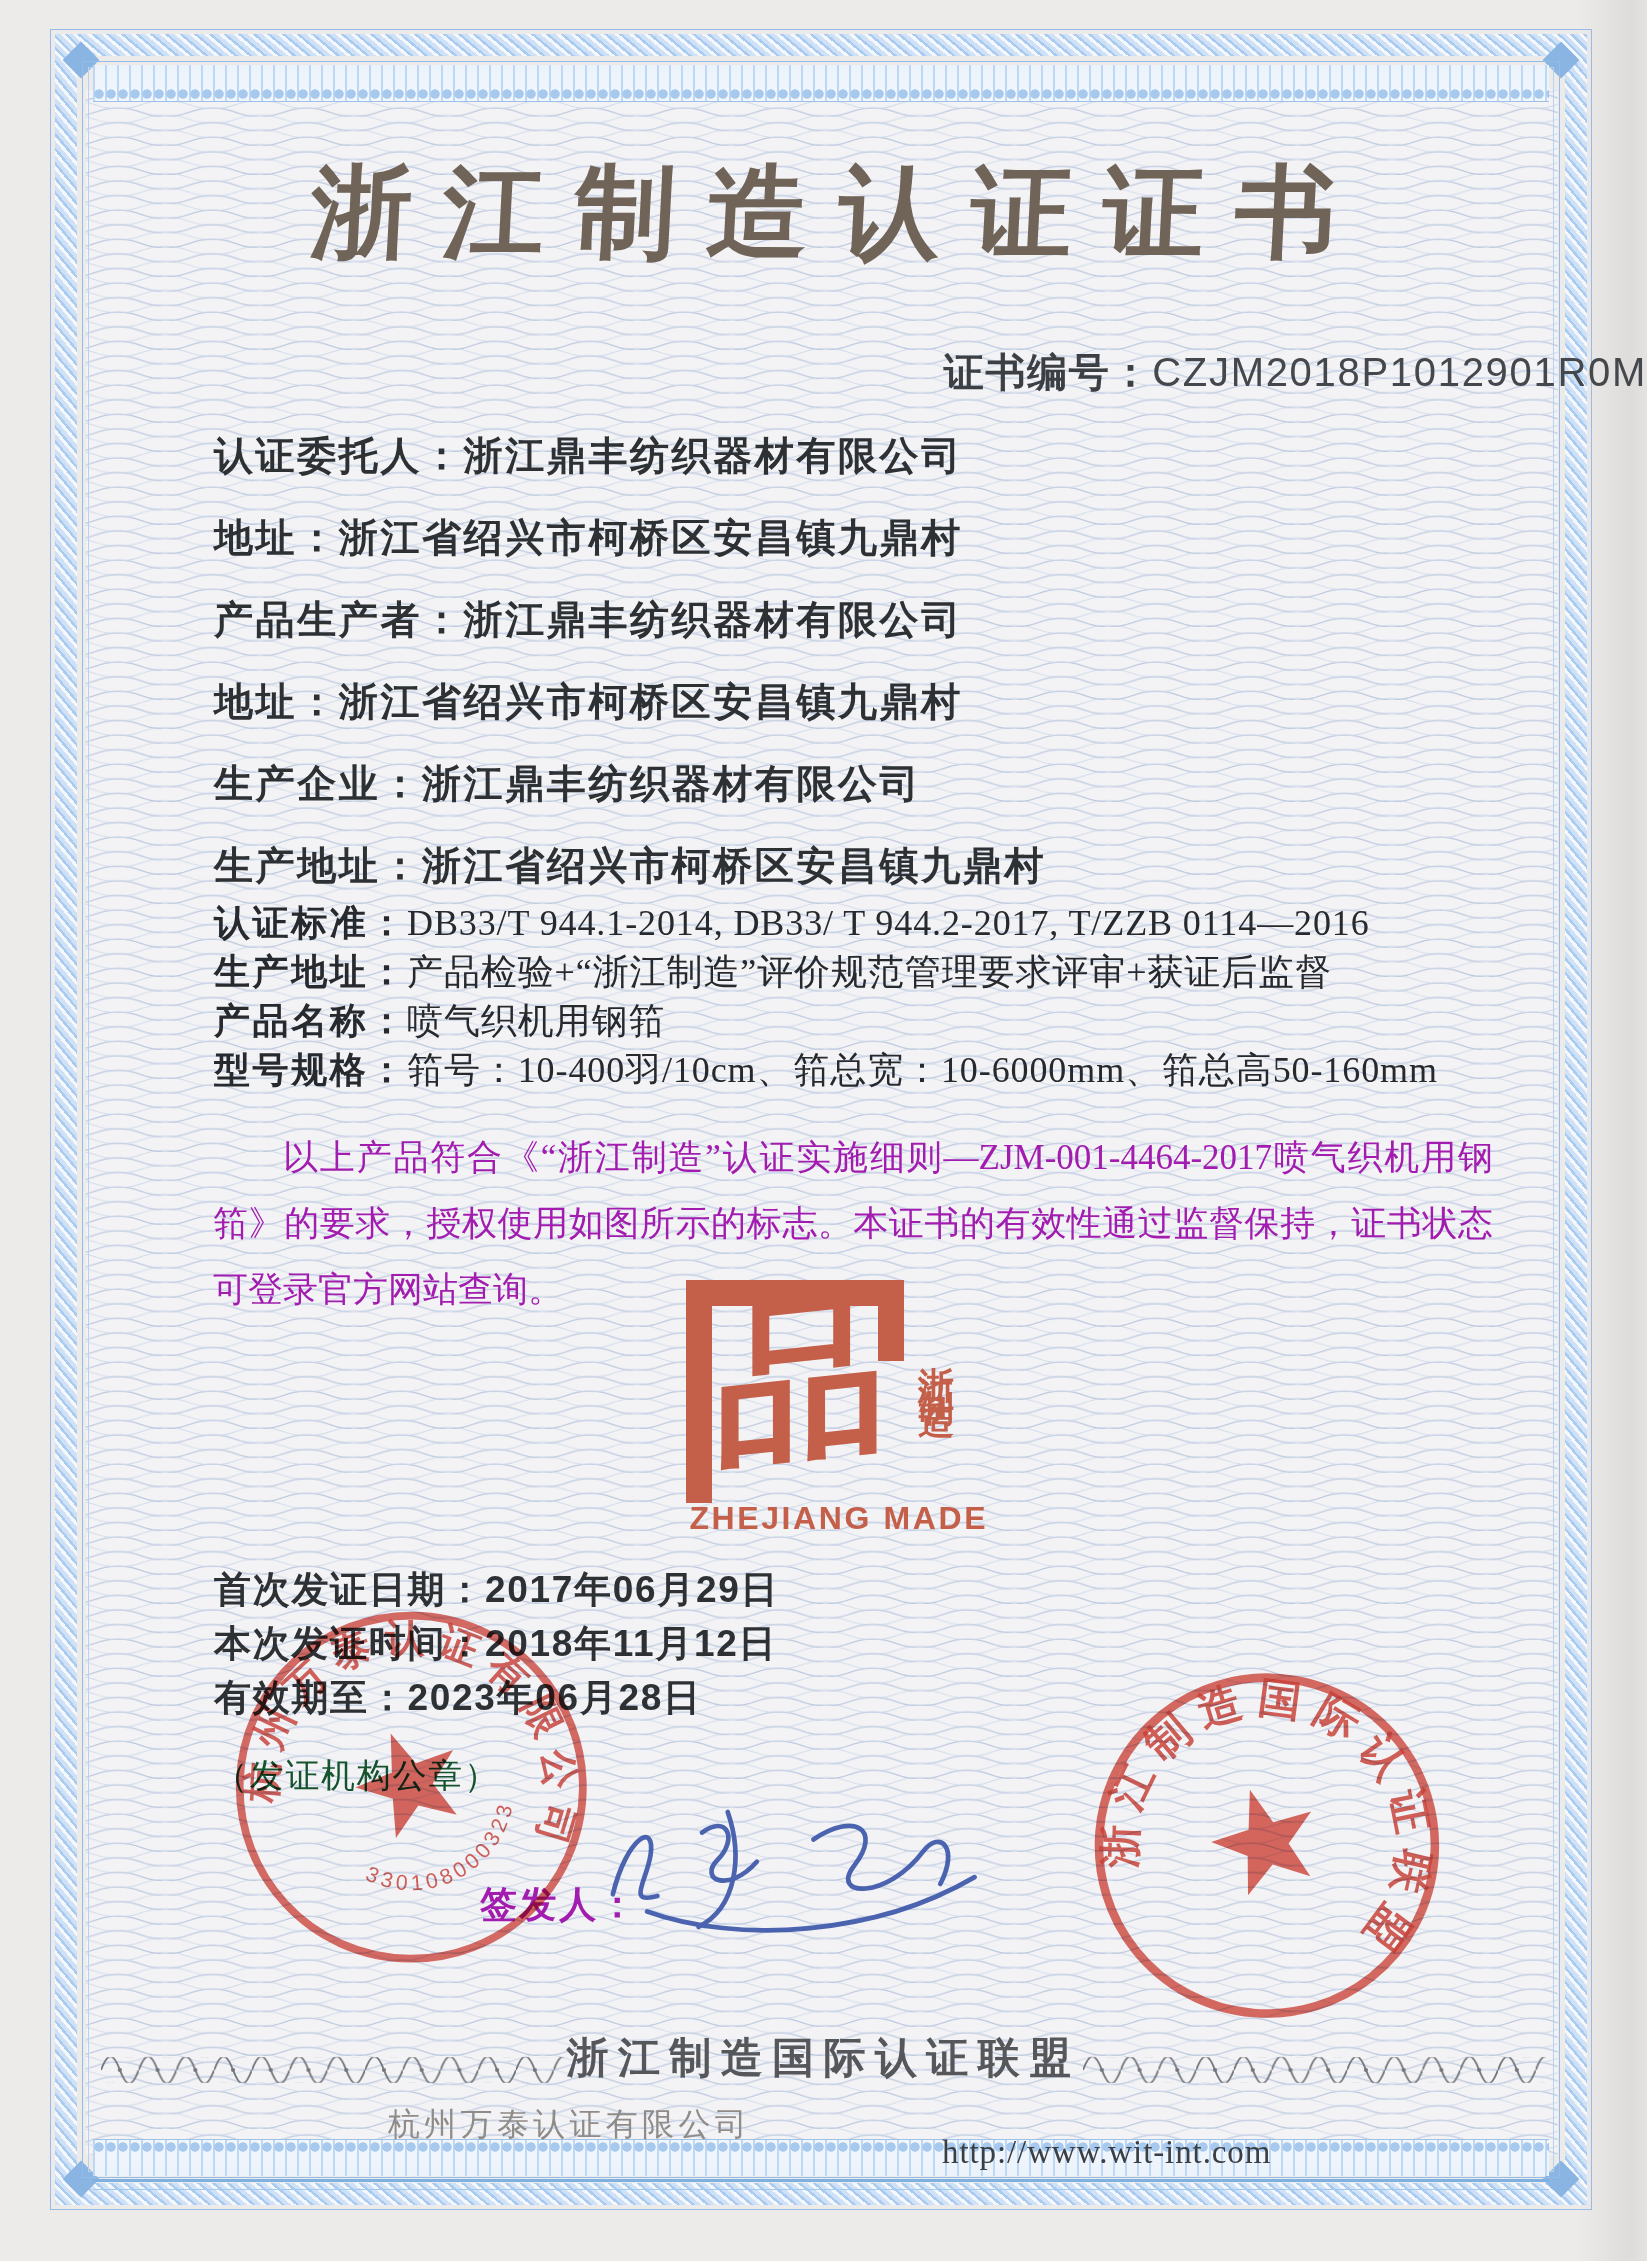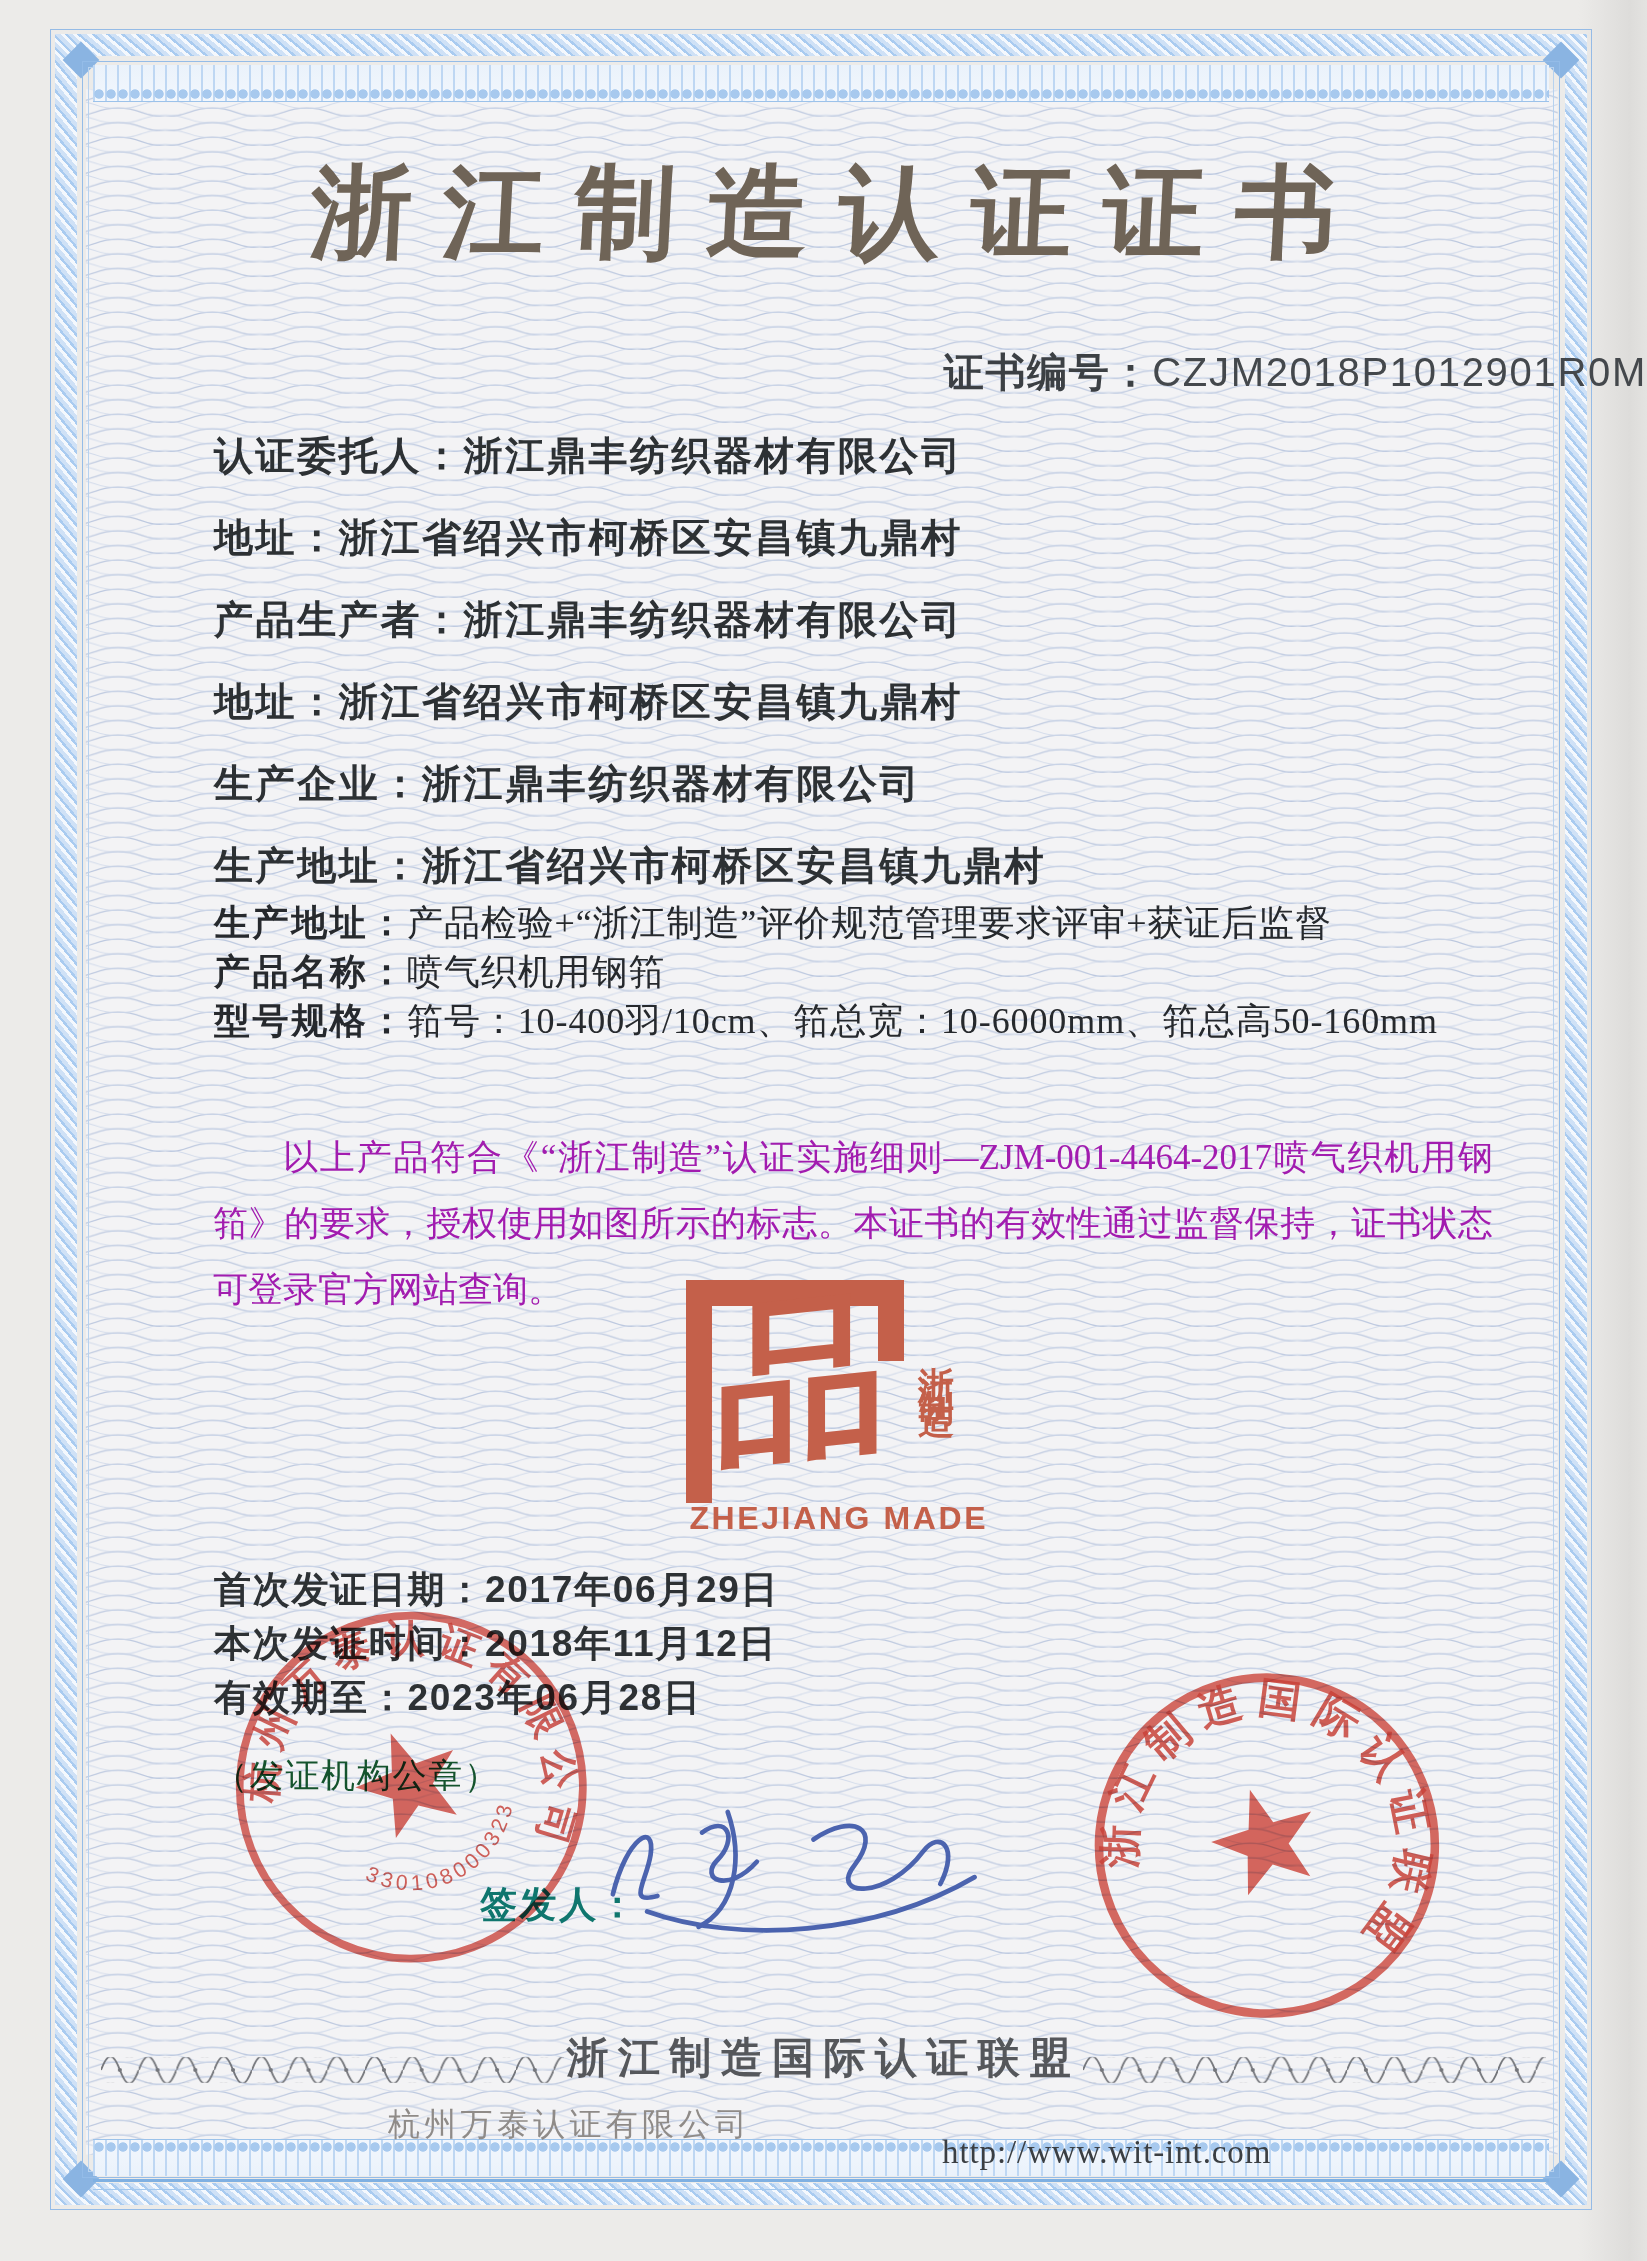--- a/index.html
+++ b/index.html
@@ -58,21 +58,21 @@
   .logo .vtext{position:absolute;left:225px;top:57px;writing-mode:vertical-rl;
     font-size:36px;font-weight:bold;letter-spacing:12px;font-family:"Liberation Sans",sans-serif;}
   .logo .caption{position:absolute;left:3.4px;top:220px;font-size:32px;font-weight:bold;
     letter-spacing:2.6px;font-family:"Liberation Sans",sans-serif;white-space:nowrap;}
   
   .dates{position:absolute;left:214px;top:1565px;z-index:2;
     font-family:"Liberation Sans",sans-serif;font-weight:bold;font-size:37px;color:#2d3134;}
   .dates .line{height:54px;letter-spacing:1.7px;}
   .seal-note{position:absolute;left:214px;top:1753px;z-index:2;font-size:34px;color:#14532d;letter-spacing:1.7px;}
   .issuer{position:absolute;left:480px;top:1880px;z-index:2;
-    font-family:"Liberation Sans",sans-serif;font-weight:bold;font-size:37px;color:#0f766e;letter-spacing:2.6px;}
+    font-family:"Liberation Sans",sans-serif;font-weight:bold;font-size:37px;color:#a21caf;letter-spacing:2.6px;}
   .signature{position:absolute;left:592px;top:1776px;z-index:4;}
   
   .seal{position:absolute;z-index:3;mix-blend-mode:multiply;opacity:.9;}
   .seal.left{left:219px;top:1594px;transform:rotate(-21deg);}
   .seal.right{left:1079px;top:1657px;transform:rotate(-17deg);}
   
   .band-title{position:absolute;top:2030px;left:0;width:100%;text-align:center;z-index:2;
     font-family:"Liberation Sans",sans-serif;font-weight:bold;font-size:42px;
     letter-spacing:9.4px;color:#55575b;}
   .flourish{position:absolute;top:2057px;z-index:2;}
@@ -124,20 +124,21 @@
   <div class="info">
     <div class="line"><span>认证委托人：</span><span>浙江鼎丰纺织器材有限公司</span></div>
     <div class="line"><span>地址：</span><span>浙江省绍兴市柯桥区安昌镇九鼎村</span></div>
     <div class="line"><span>产品生产者：</span><span>浙江鼎丰纺织器材有限公司</span></div>
     <div class="line"><span>地址：</span><span>浙江省绍兴市柯桥区安昌镇九鼎村</span></div>
     <div class="line"><span>生产企业：</span><span>浙江鼎丰纺织器材有限公司</span></div>
     <div class="line"><span>生产地址：</span><span>浙江省绍兴市柯桥区安昌镇九鼎村</span></div>
   </div>
 
   <div class="details">
+    <div class="line"><span class="lbl">认证标准：</span><span>DB33/T 944.1-2014, DB33/ T 944.2-2017, T/ZZB 0114—2016</span></div>
     <div class="line"><span class="lbl">生产地址：</span><span>产品检验+“浙江制造”评价规范管理要求评审+获证后监督</span></div>
     <div class="line"><span class="lbl">产品名称：</span><span>喷气织机用钢筘</span></div>
     <div class="line"><span class="lbl">型号规格：</span><span>筘号：10-400羽/10cm、筘总宽：10-6000mm、筘总高50-160mm</span></div>
   </div>
 
   <div class="para">以上产品符合《“浙江制造”认证实施细则—ZJM-001-4464-2017喷气织机用钢筘》的要求，授权使用如图所示的标志。本证书的有效性通过监督保持，证书状态可登录官方网站查询。</div>
 
   <div class="logo">
     <div class="bar bar-top"></div>
     <div class="bar bar-stub"></div>

